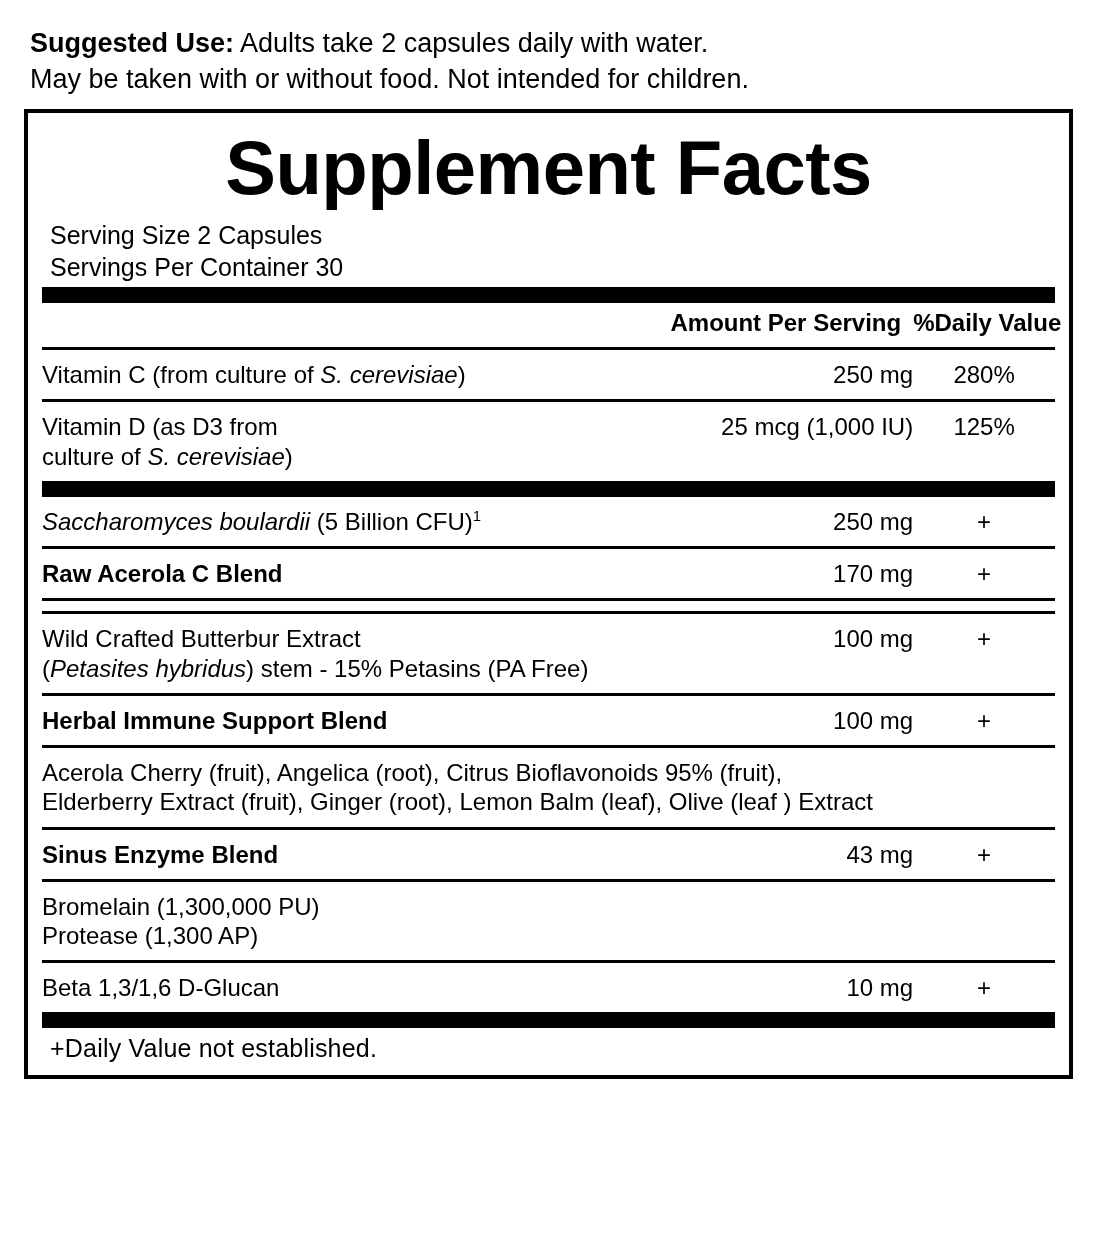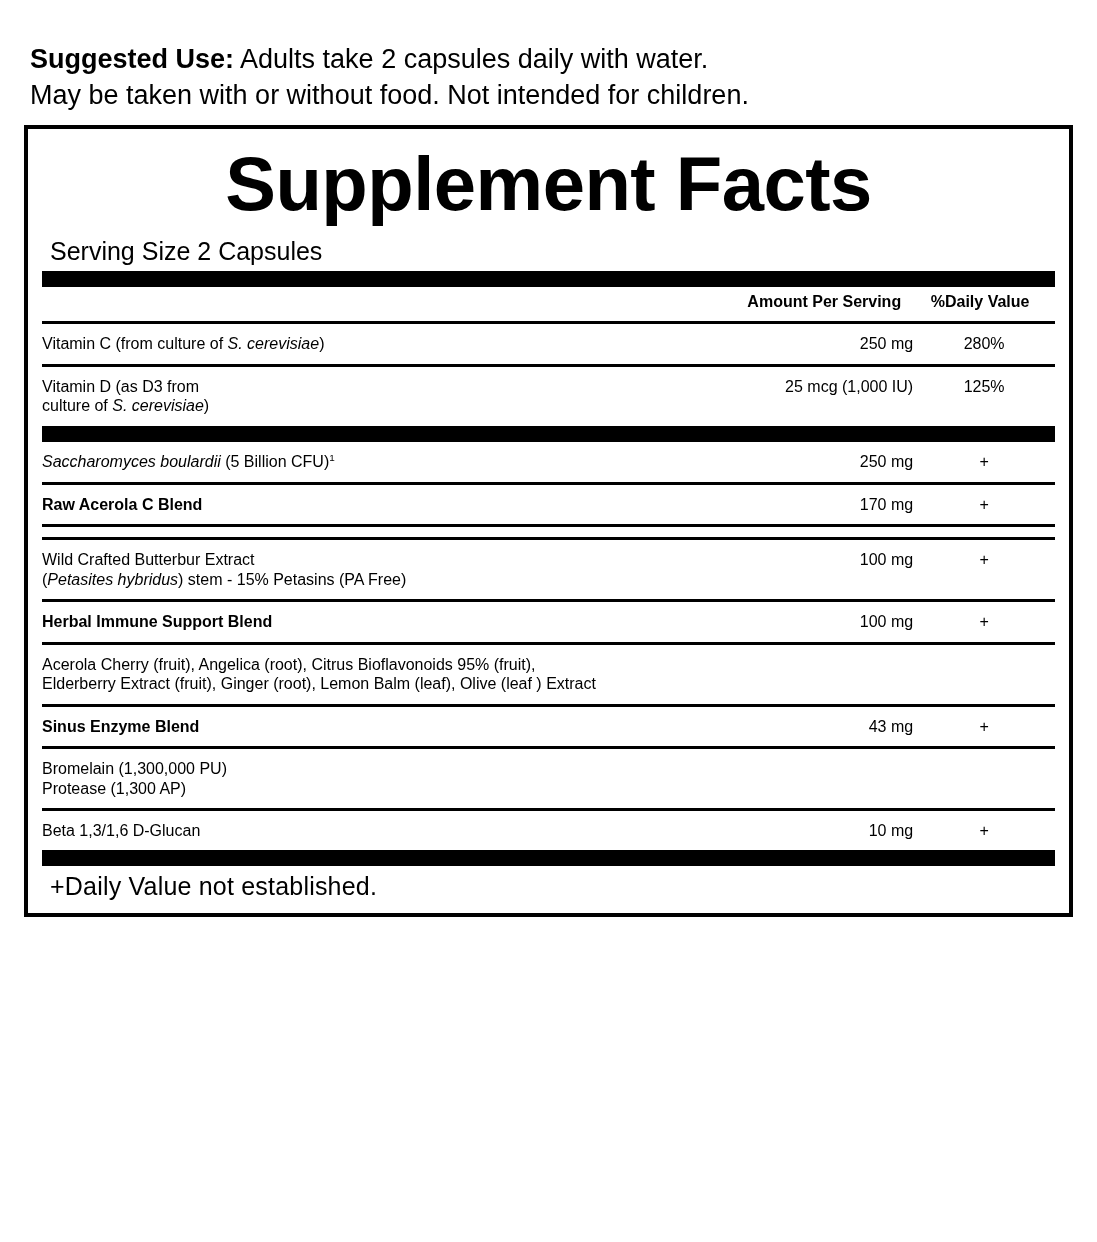--- a/index.html
+++ b/index.html
@@ -19,21 +19,21 @@
     width: 1097px;
     height: 1242px;
     box-sizing: border-box;
     padding: 18px 22px 0 22px;
   }
 
   
   .suggested-use {
     font-size: 27px;
     line-height: 1.32;
-    margin: 24px 0 12px 8px;
+    margin: 8px 0 12px 8px;
   }
   .suggested-use .bold { font-weight: bold; }
 
   
   .panel {
     border: 4px solid #000;
     box-sizing: border-box;
     padding: 10px 14px 10px 14px;
     margin: 0 2px;
   }
@@ -63,21 +63,21 @@
   }
 
   table.facts {
     width: 100%;
     border-collapse: collapse;
     table-layout: fixed;
   }
   table.facts td {
     vertical-align: top;
     padding: 5px 0 5px 0;
-    font-size: 16px;
+    font-size: 24px;
     line-height: 1.22;
   }
   col.c-name { width: 56%; }
   col.c-amt  { width: 30%; }
   col.c-dv   { width: 14%; }
 
   td.name { padding-left: 8px; }
   td.amt  { text-align: right; padding-right: 12px; white-space: nowrap; }
   td.dv   { text-align: center; padding-right: 8px; white-space: nowrap; }
 
@@ -115,20 +115,21 @@
     <span class="bold">Suggested Use:</span><span> Adults take 2 capsules daily with water.</span><br>
     <span>May be taken with or without food. Not intended for children.</span>
   </div>
 
   <div class="panel">
 
     <div class="sf-title">Supplement Facts</div>
 
     <div class="serving-lines">
       <div>Serving Size 2 Capsules</div>
+      <div>Servings Per Container 30</div>
     </div>
 
     <div class="rule-thick"></div>
 
     <table class="facts">
       <colgroup>
         <col class="c-name">
           <col class="c-amt">
           <col class="c-dv">
       </colgroup>

